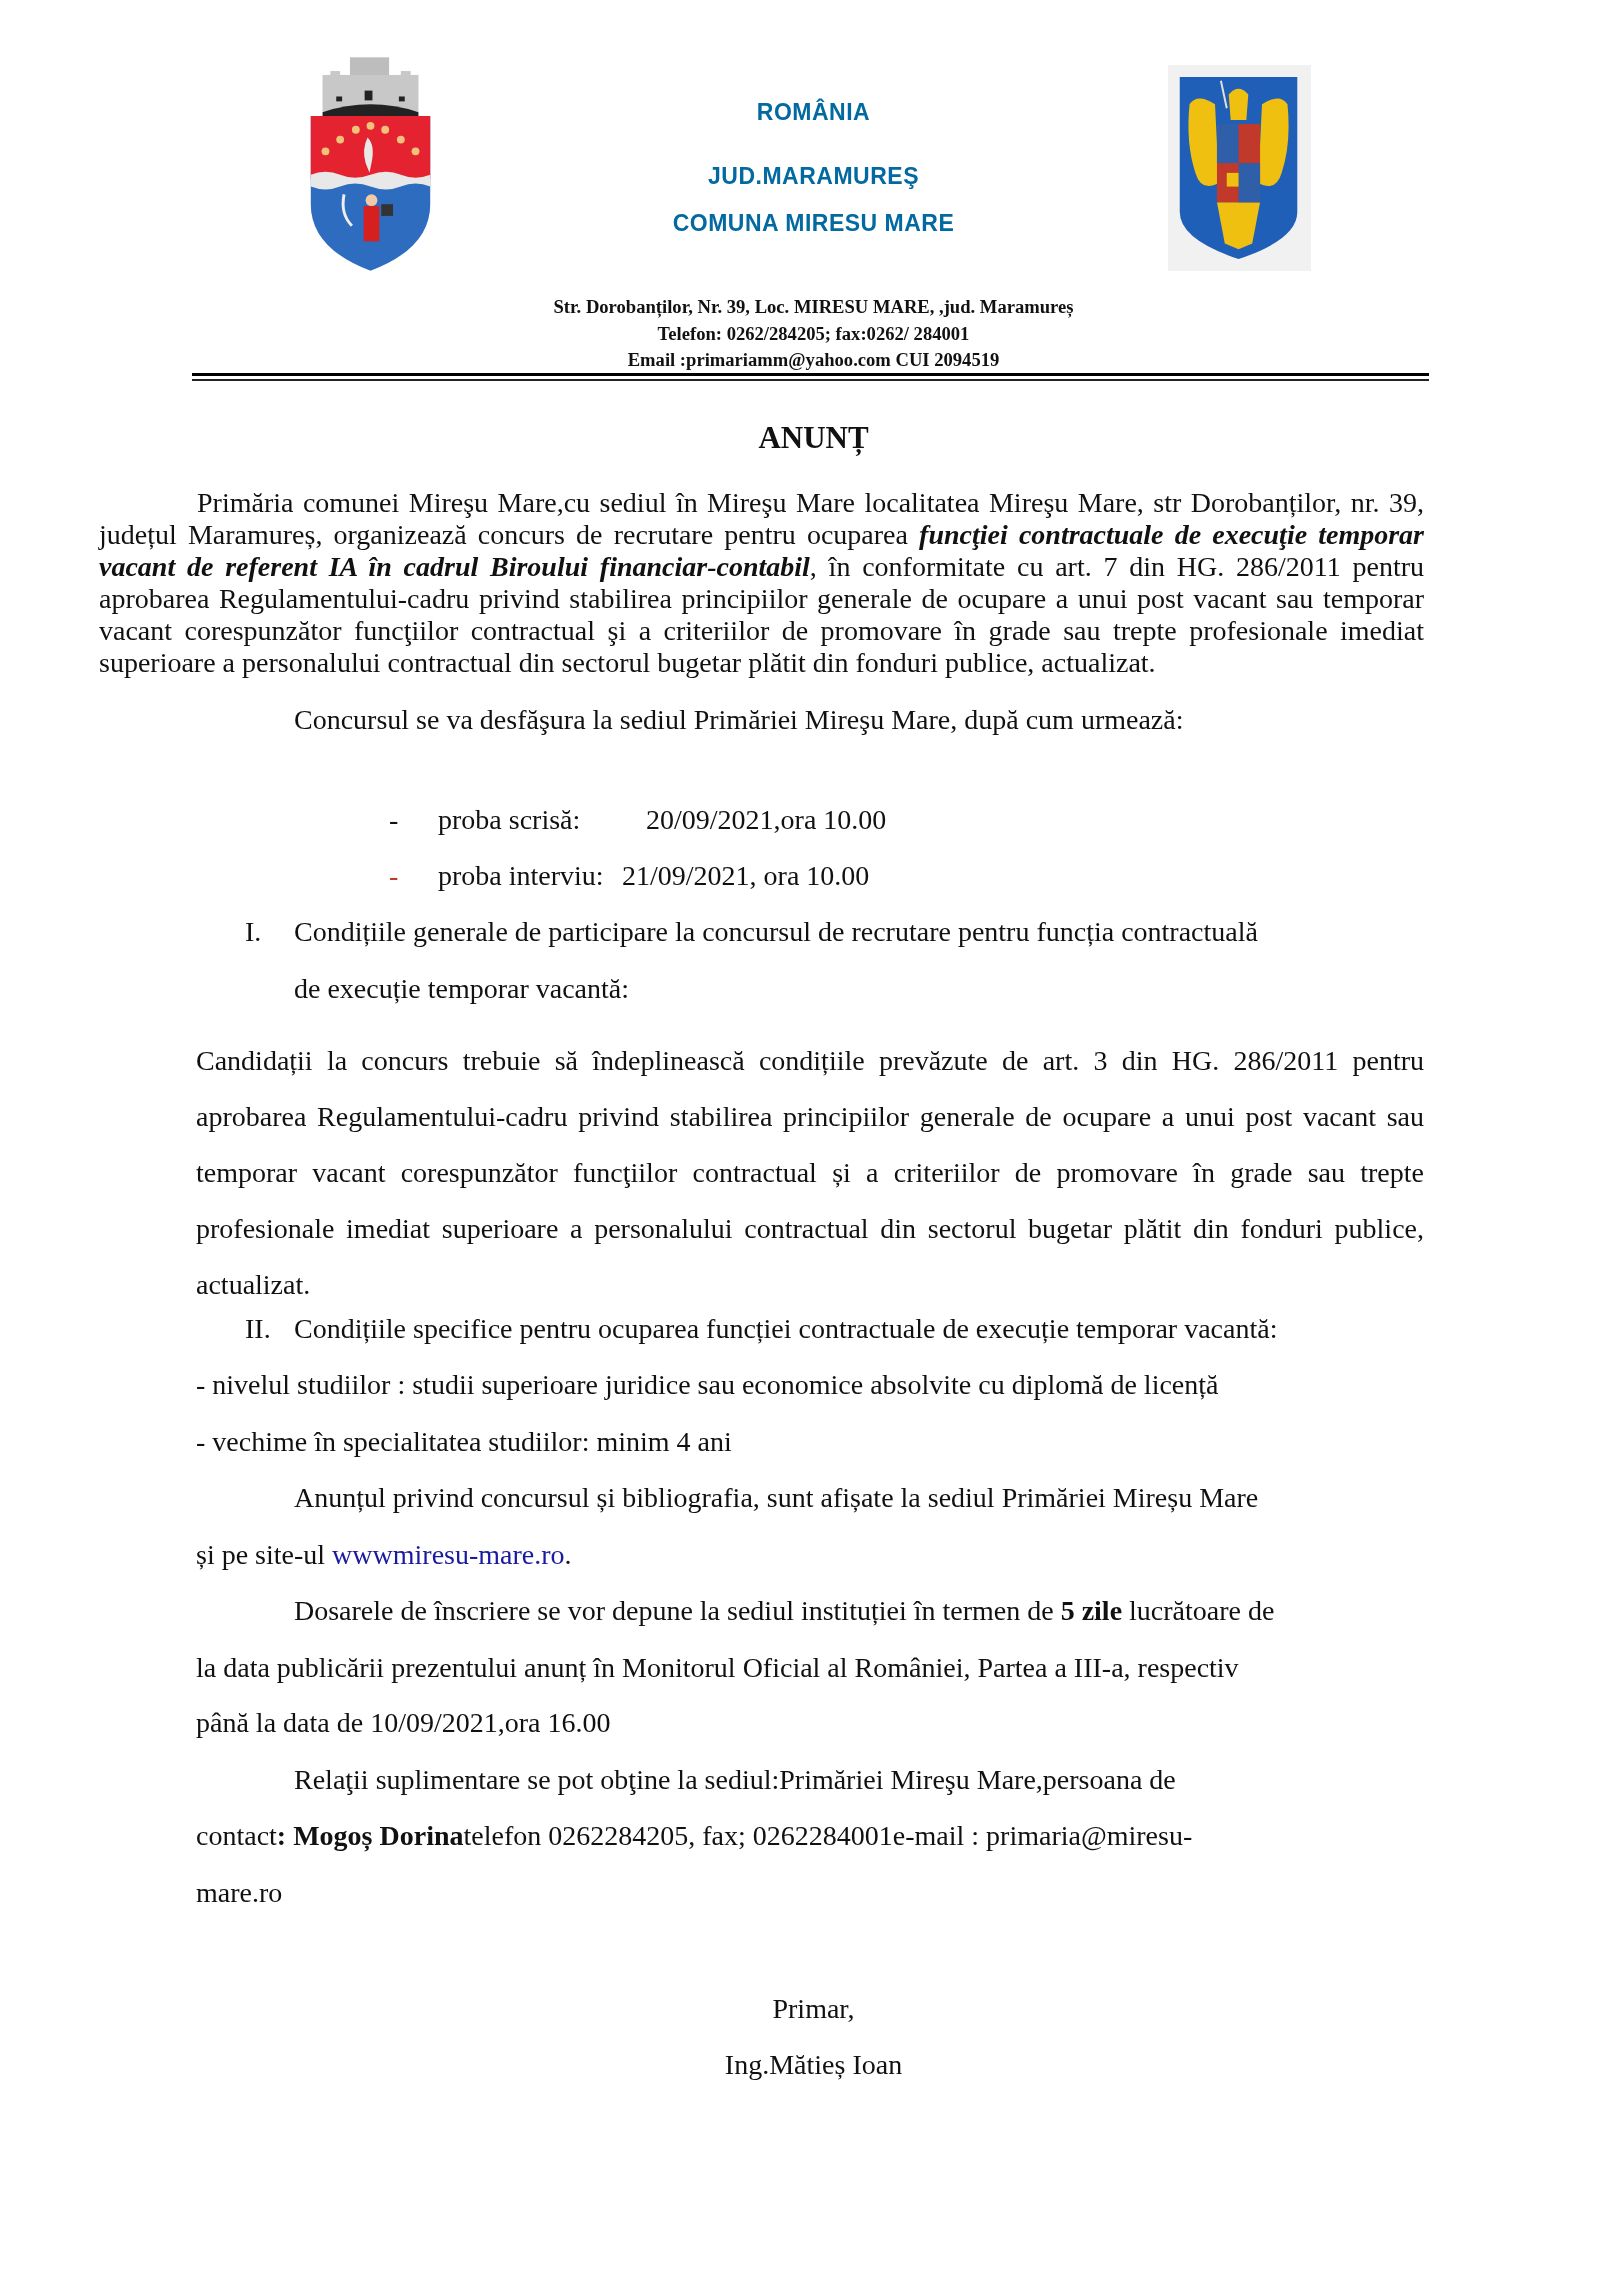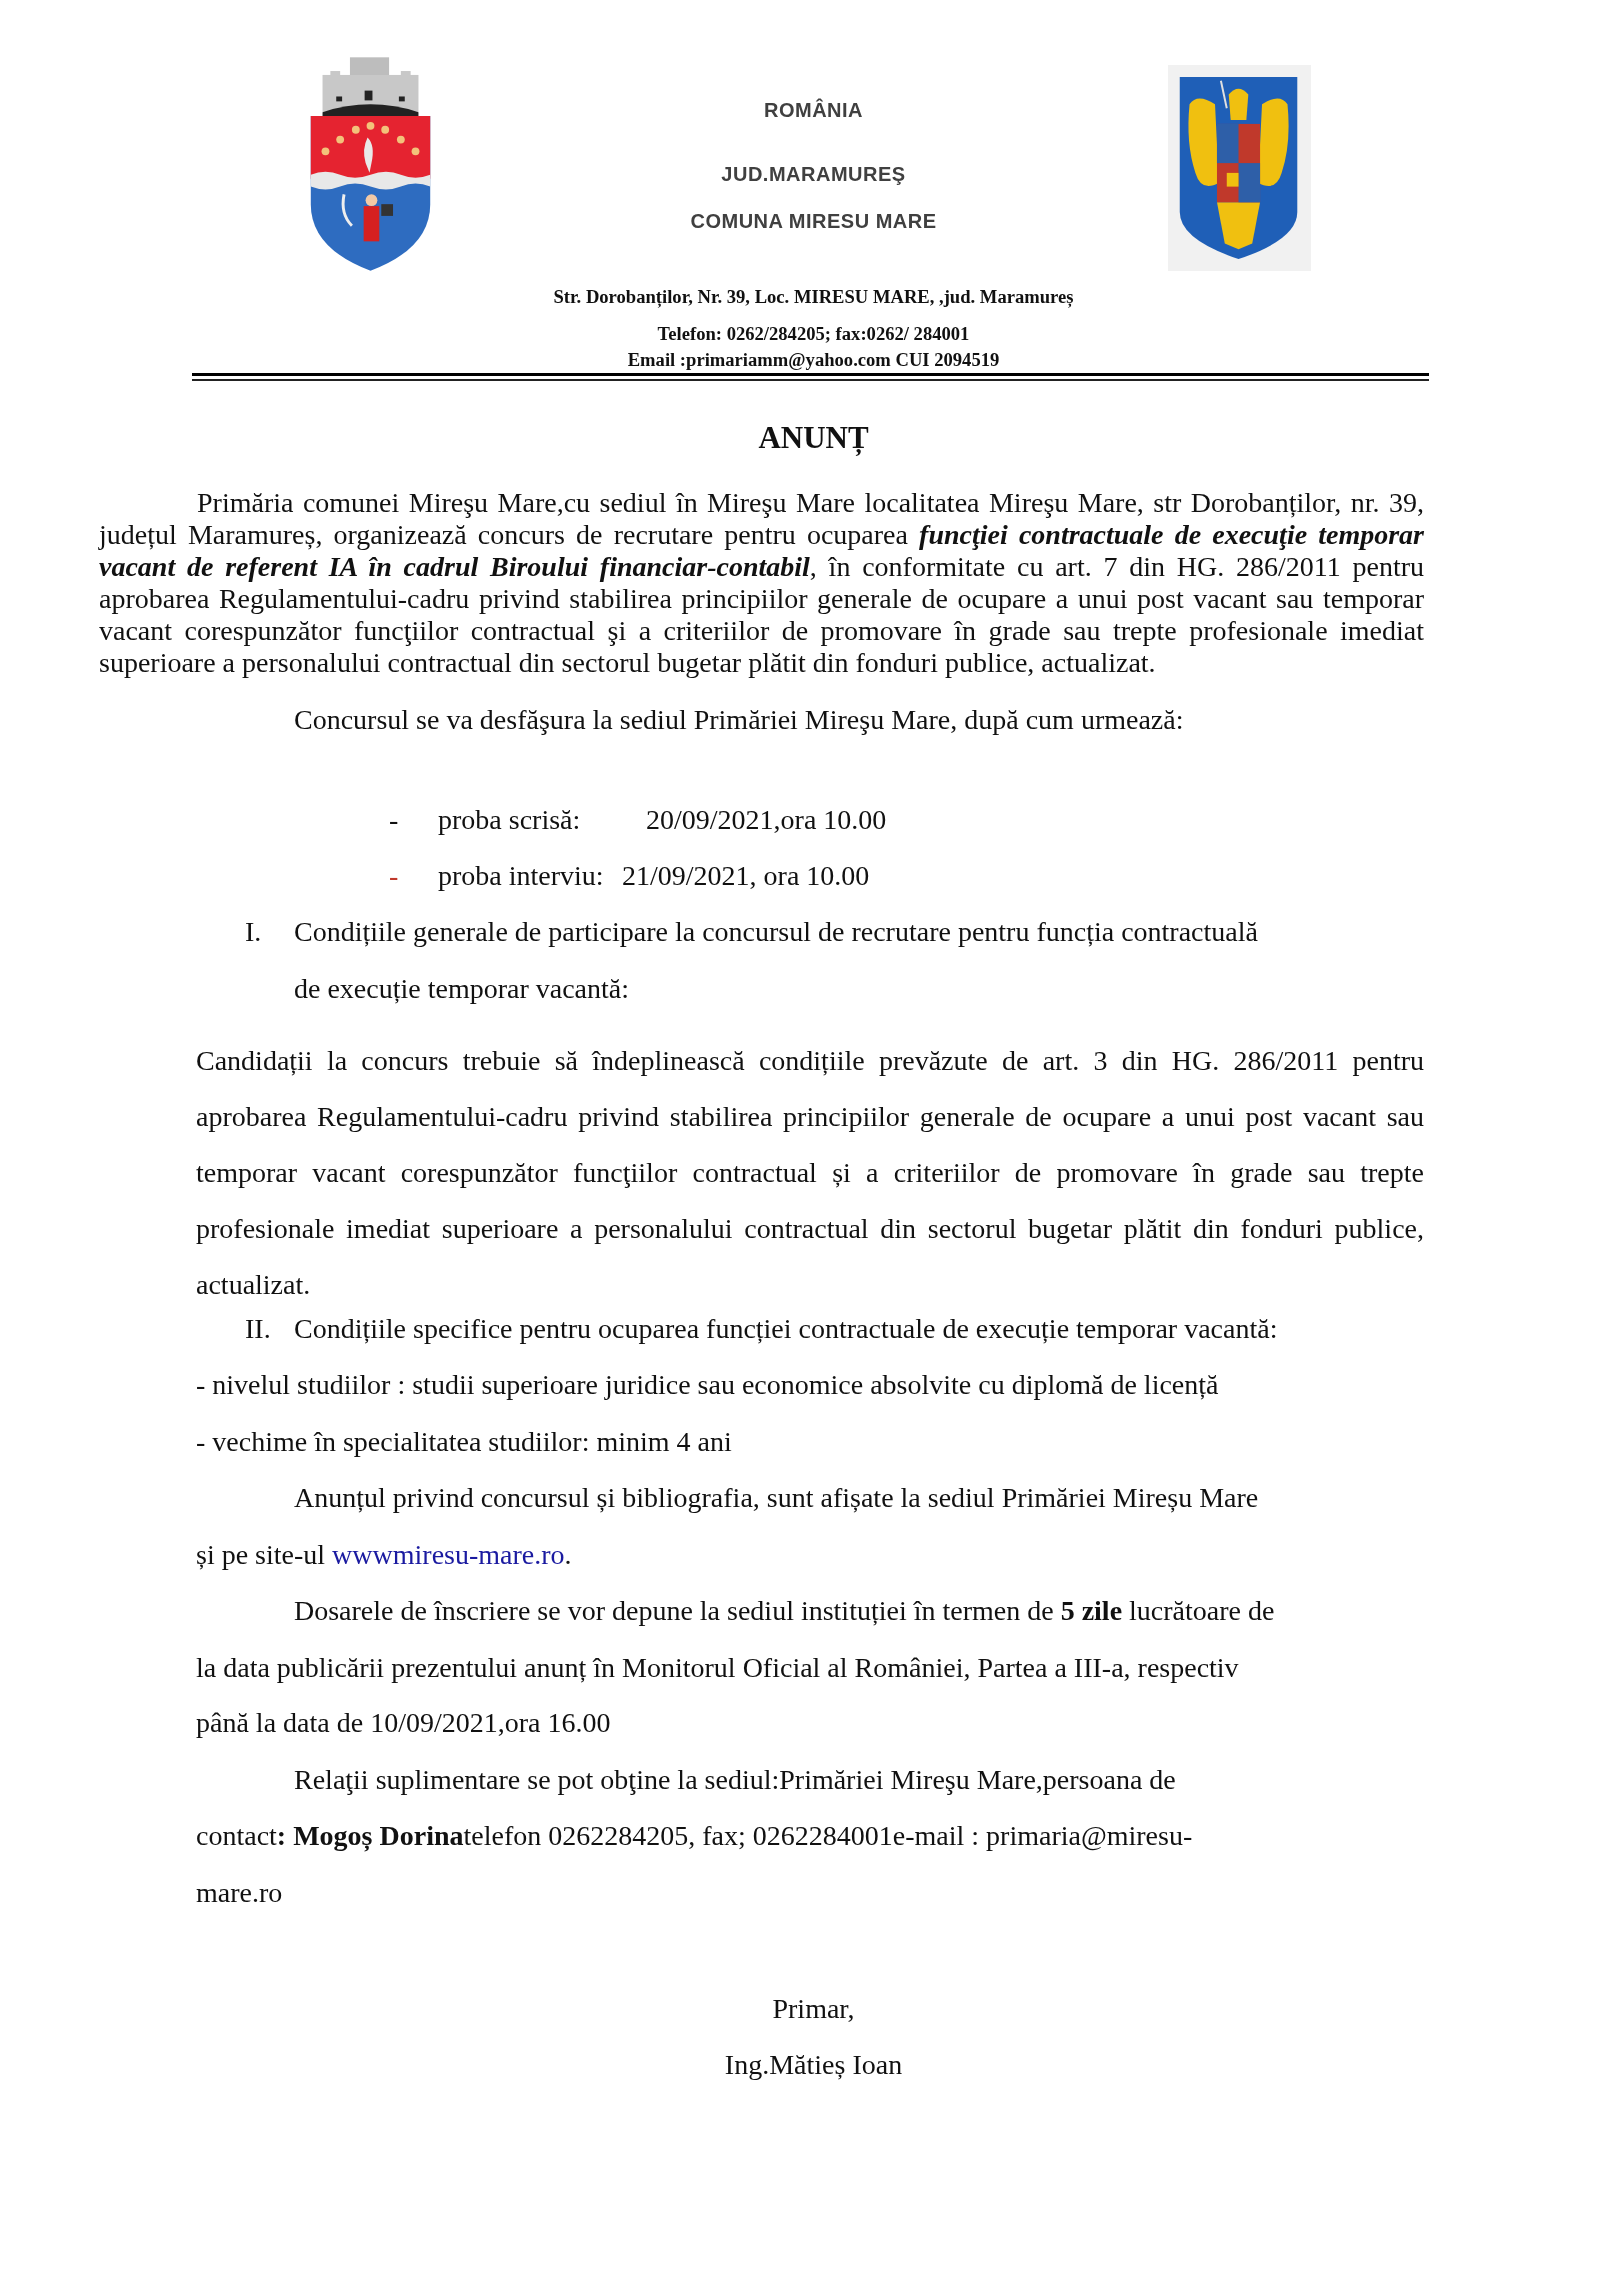--- a/index.html
+++ b/index.html
@@ -3,21 +3,21 @@
   <meta charset="utf-8">
   <style>
     html, body { margin: 0; padding: 0; background: #ffffff; }
     body { width: 1620px; height: 2293px; position: relative; overflow: hidden;
            font-family: "Liberation Serif", "DejaVu Serif", serif; color: #111; }
     .abs { position: absolute; }
     .crest-left { left: 301px; top: 57px; width: 139px; height: 216px; }
     .crest-right { left: 1168px; top: 65px; width: 143px; height: 206px; background: #f1f1f1; }
     .hdr-gray { left: 549px; width: 529px; text-align: center;
                 font-family: "Liberation Sans", "DejaVu Sans", sans-serif; font-weight: bold;
-                color: #404040; font-size: 20px; letter-spacing: 0.5px; }
+                color: #0369a1; font-size: 23px; letter-spacing: 0.5px; }
     .addr { left: 392px; width: 843px; text-align: center; font-weight: bold; font-size: 18.6px;
             line-height: 26.5px; color: #111; }
     .rule-top { left: 192px; top: 373px; width: 1237px; height: 2.9px; background: #000; }
     .rule-bot { left: 192px; top: 379px; width: 1237px; height: 1.5px; background: #222; }
     .title { left: 549px; width: 529px; top: 420px; text-align: center; font-weight: bold; font-size: 31px; }
     .para1 { left: 99px; top: 487px; width: 1325px; font-size: 28px; line-height: 32px;
              text-align: justify; text-indent: 98px; }
     .para1 .emph { font-weight: bold; font-style: italic; }
     .line { font-size: 28px; white-space: nowrap; }
     .dash { color: #111; }
@@ -82,21 +82,21 @@
     <rect x="50" y="60" width="22" height="40" fill="#2e5fa8"></rect>
     <rect x="72" y="100" width="22" height="40" fill="#2e5fa8"></rect>
     <rect x="60" y="110" width="12" height="14" fill="#f0c010"></rect>
   </svg>
 </div>
 
 <div class="abs hdr-gray" style="top:99px;">ROMÂNIA</div>
 <div class="abs hdr-gray" style="top:163px;">JUD.MARAMUREŞ</div>
 <div class="abs hdr-gray" style="top:210px;">COMUNA MIRESU MARE</div>
 
-<div class="abs addr" style="top:284px;">Str. Dorobanților, Nr. 39, Loc. MIRESU MARE,  ,jud. Maramureș</div>
+<div class="abs addr" style="top:294px;">Str. Dorobanților, Nr. 39, Loc. MIRESU MARE,  ,jud. Maramureș</div>
 <div class="abs addr" style="top:321px;">Telefon: 0262/284205; fax:0262/ 284001</div>
 <div class="abs addr" style="top:347px;">Email :primariamm@yahoo.com CUI 2094519</div>
 
 <div class="abs rule-top"></div>
 <div class="abs rule-bot"></div>
 
 <div class="abs title">ANUNȚ</div>
 
 <div class="abs para1">
   <span>Primăria comunei Mireşu Mare,cu sediul în Mireşu Mare  localitatea Mireşu Mare, str Dorobanților, nr. 39, județul Maramureș,  organizează concurs de recrutare pentru ocuparea </span><span class="emph">funcţiei contractuale de execuţie temporar vacant de referent IA  în cadrul Biroului financiar-contabil</span><span>, în conformitate cu art. 7 din HG. 286/2011 pentru aprobarea Regulamentului-cadru privind stabilirea principiilor generale de ocupare a unui post vacant sau temporar vacant corespunzător funcţiilor contractual şi a criteriilor de promovare în grade sau trepte profesionale imediat superioare a personalului contractual din sectorul bugetar plătit din fonduri publice, actualizat.</span>

